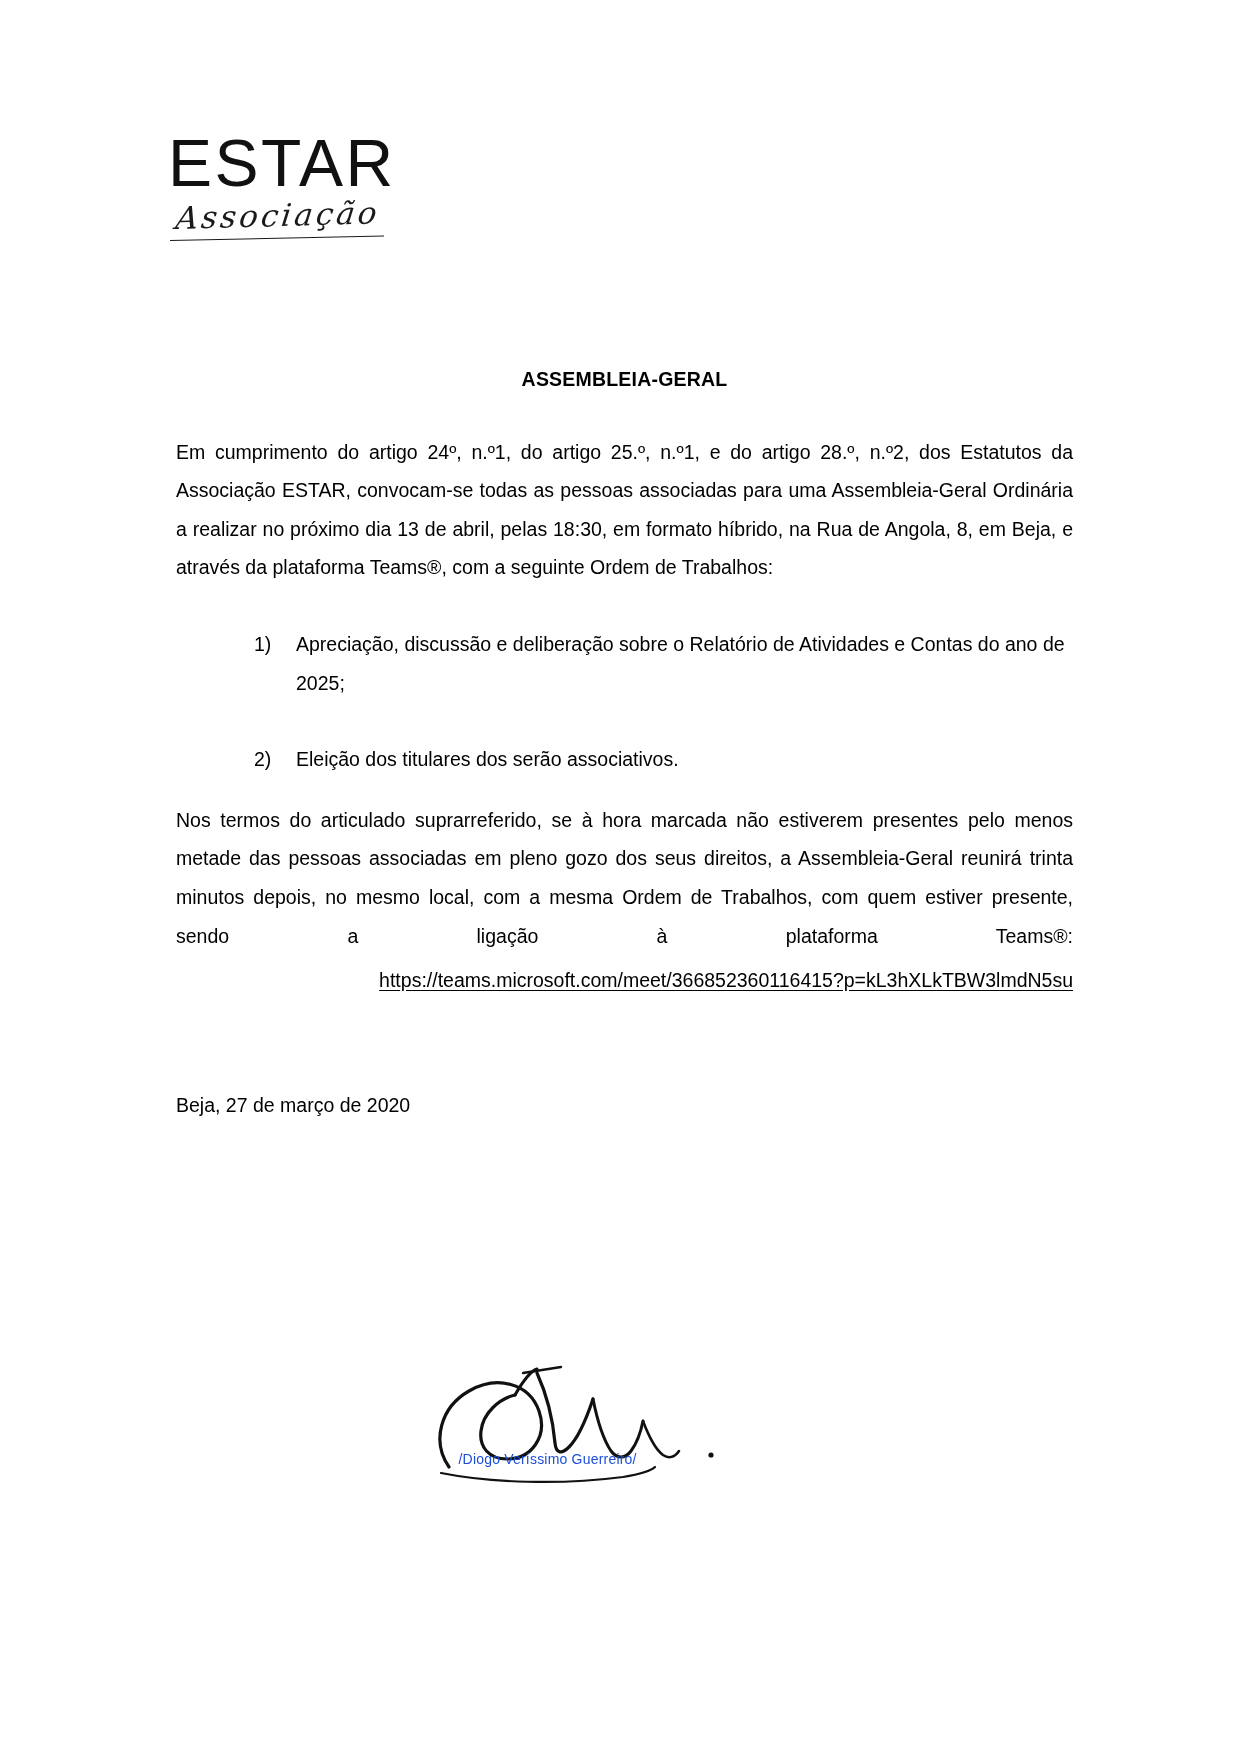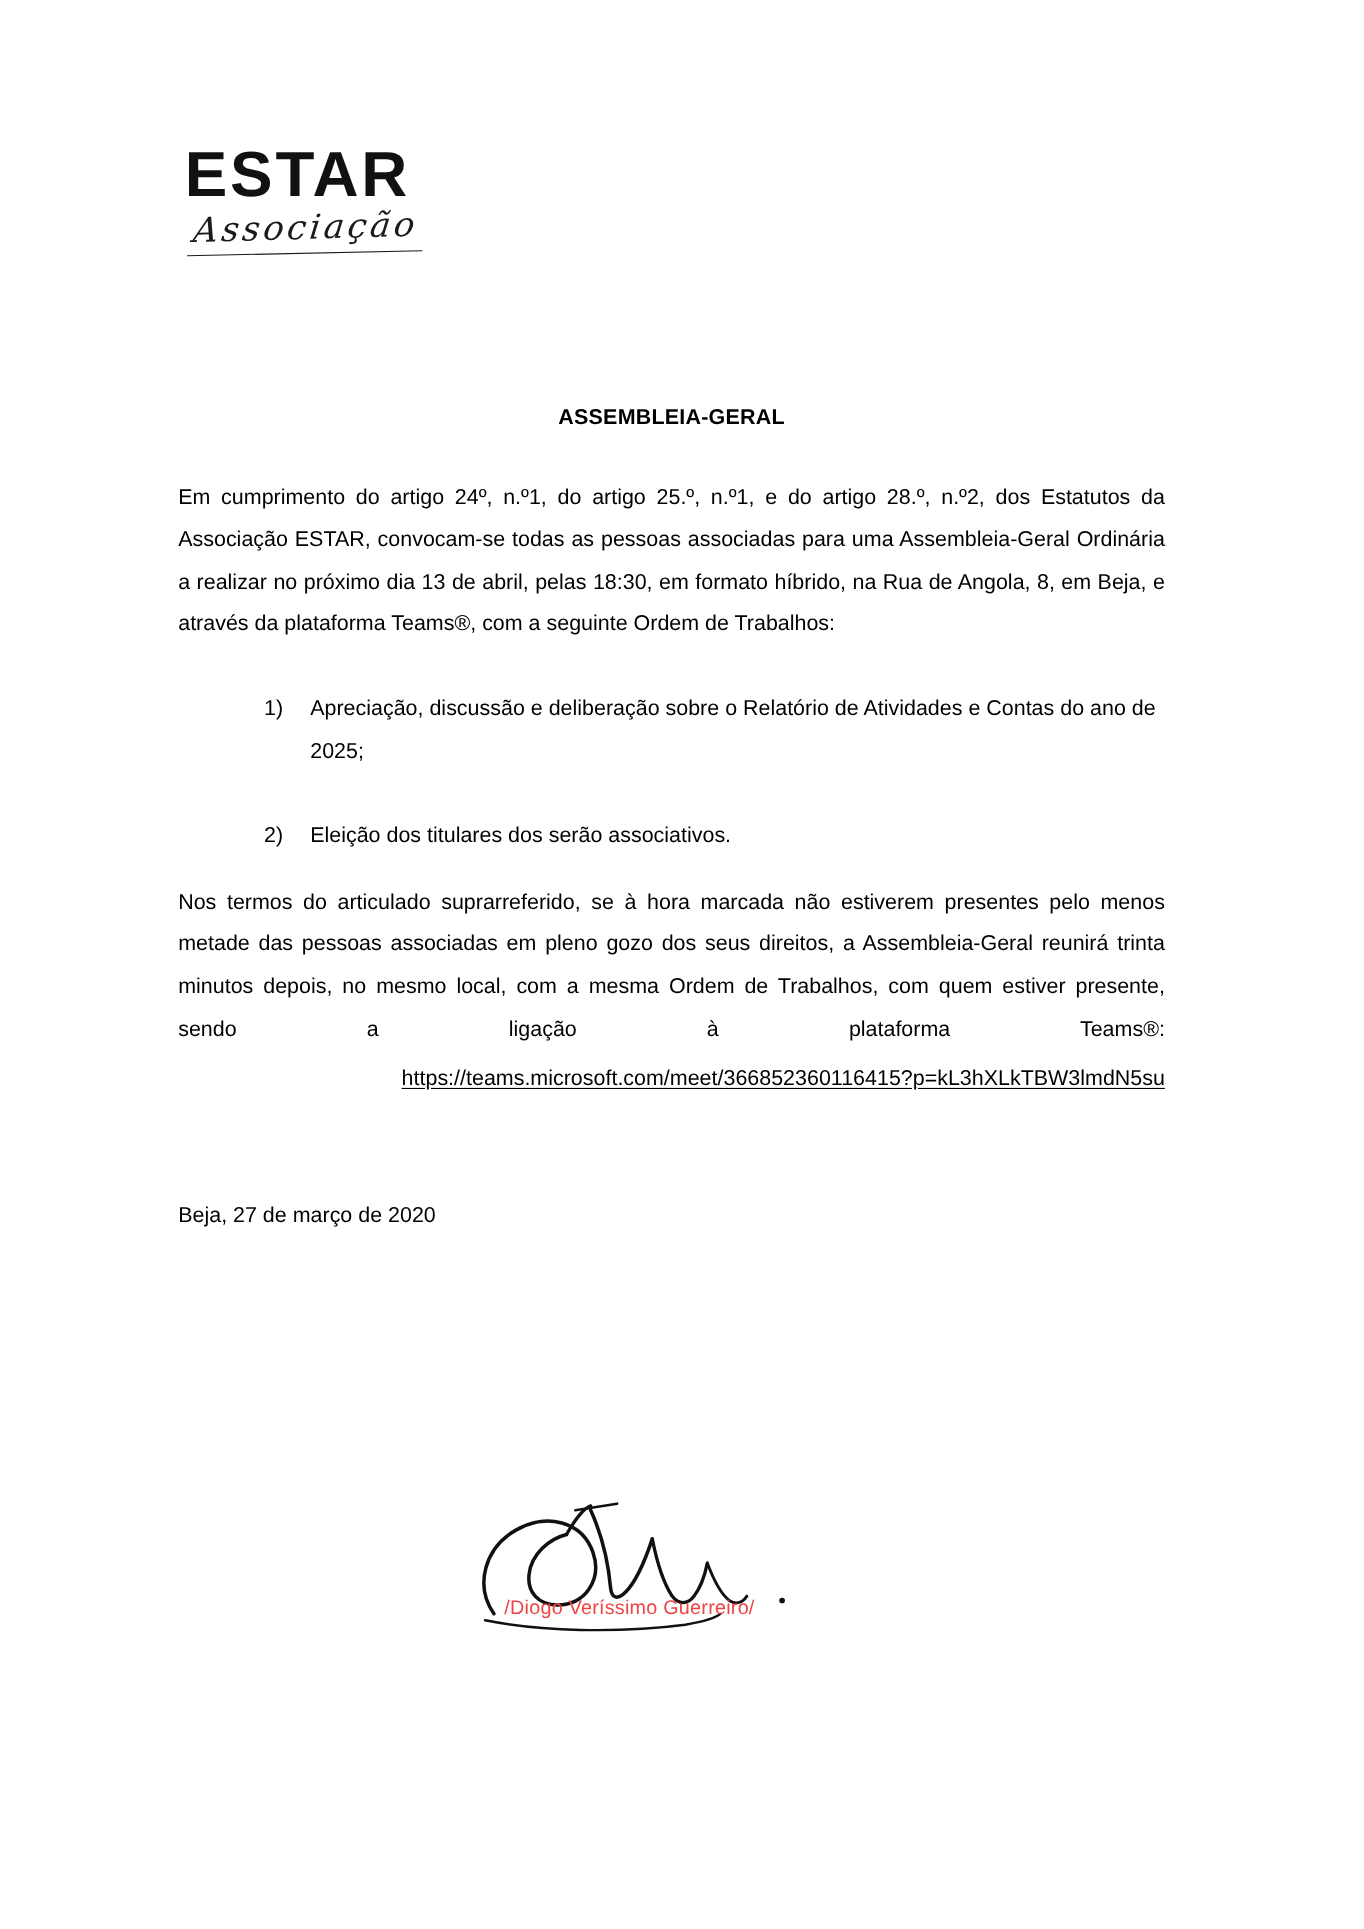--- a/index.html
+++ b/index.html
@@ -23,22 +23,22 @@
 
   
   .logo-block {
     position: absolute;
     left: 168px;
     top: 130px;
     width: 300px;
   }
   .logo-wordmark {
     font-family: "Liberation Sans", sans-serif;
-    font-weight: 700;
-    font-size: 58px;
+    font-weight: 400;
+    font-size: 66px;
     letter-spacing: 2.5px;
     line-height: 1;
     color: #111111;
     margin: 0;
     white-space: nowrap;
   }
   .logo-script-wrap {
     margin-top: 4px;
     padding-left: 8px;
     height: 48px;
@@ -63,21 +63,21 @@
     width: 214px;
     height: 1px;
     background: #1a1a1a;
     transform: rotate(-1.2deg);
     transform-origin: left center;
   }
 
   
   .doc {
     position: absolute;
-    left: 162px;
+    left: 176px;
     top: 360px;
     width: 897px;
     font-size: 19.5px;
     line-height: 1.98;
     color: #000000;
   }
   .heading {
     text-align: center;
     font-weight: 700;
     font-size: 19.5px;
@@ -159,23 +159,23 @@
   }
   .sign-svg {
     position: absolute;
     left: 0;
     top: 0;
   }
   .sign-name {
     position: absolute;
     left: 48px;
     top: 96px;
-    font-size: 18px;
+    font-size: 14px;
     letter-spacing: 0.2px;
-    color: #ef4444;
+    color: #1d4ed8;
     white-space: nowrap;
   }
 </style>
 </head>
 <body>
 
 <div class="page">
 
   <div class="logo-block">
     <div class="logo-wordmark">ESTAR</div>

